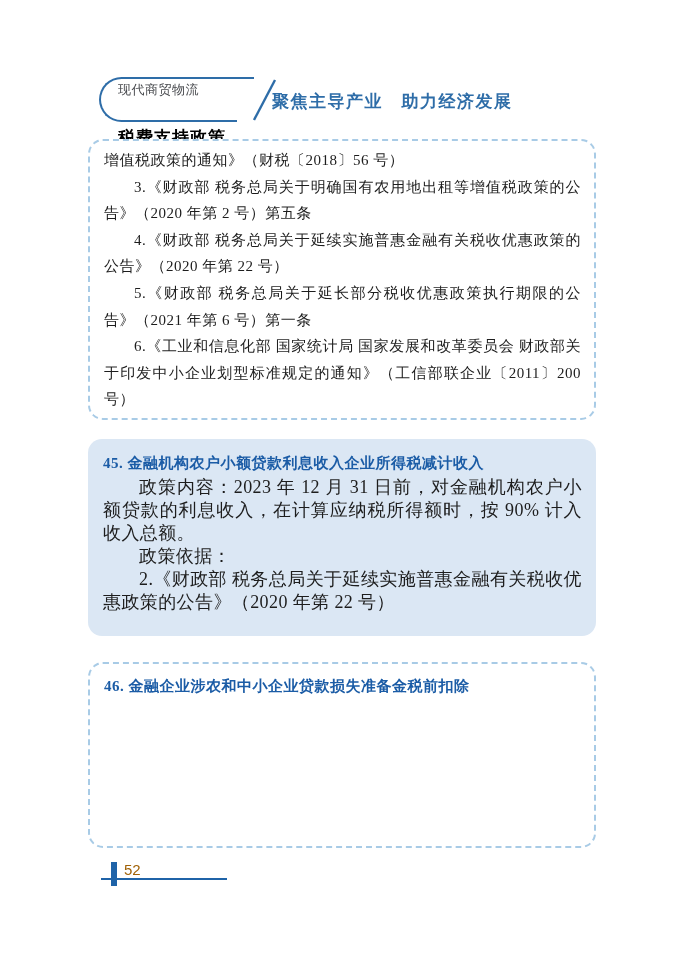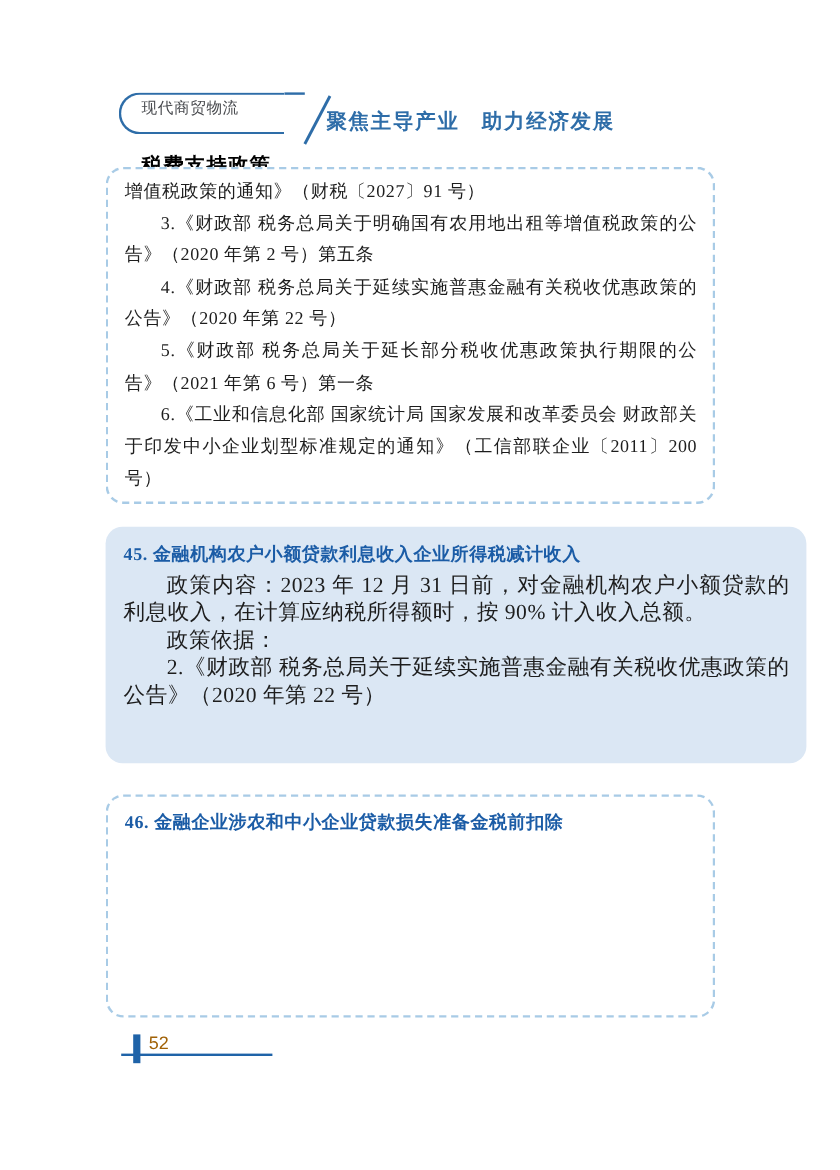--- a/index.html
+++ b/index.html
@@ -3,21 +3,21 @@
 <meta charset="utf-8">
 <style>
   html,body{margin:0;padding:0;}
   body{
     width:700px;height:975px;background:#ffffff;position:relative;
     font-family:"Liberation Serif","DejaVu Serif",serif;color:#1d1d1d;
     overflow:hidden;
   }
   
   .hdr-badge{
-    position:absolute;left:99px;top:77px;width:138px;height:35px;
+    position:absolute;left:99px;top:77px;width:138px;height:45px;
     box-sizing:border-box;
     border:2px solid #2e6da8;border-right:none;
     border-radius:26px 0 0 26px;
     padding:2px 0 0 17px;
     font-family:"Liberation Sans","DejaVu Sans",sans-serif;
   }
   .hdr-badge-topext{
     position:absolute;left:237px;top:77px;width:17px;height:2px;background:#2e6da8;
   }
   .hdr-series{font-size:13px;line-height:17px;color:#4a4c50;letter-spacing:0.5px;}
@@ -31,21 +31,21 @@
   
   .dashed-box{
     position:absolute;left:88px;width:508px;box-sizing:border-box;
     border:2px dashed #a8cbe6;border-radius:15px;background:#ffffff;
   }
   .box-cont{top:139px;height:281px;padding:6px 13px 0 14px;}
   .box-cont p{margin:0;font-size:15px;line-height:26.6px;letter-spacing:0.5px;
     text-align:justify;text-indent:2em;}
   .box-cont p.noindent{text-indent:0;}
   .box-45{
-    position:absolute;left:88px;top:439px;width:584px;height:197px;box-sizing:border-box;
+    position:absolute;left:88px;top:439px;width:508px;height:197px;box-sizing:border-box;
     background:#dbe7f4;border-radius:14px;padding:11px 14px 0 15px;
   }
   .policy-title{
     margin:0;font-size:15px;font-weight:bold;color:#1b5ca6;
     line-height:26px;letter-spacing:0.5px;
   }
   .box-45 p.body{margin:0;font-size:18px;line-height:23px;letter-spacing:0.4px;
     text-align:justify;text-indent:2em;}
   .box-46{top:662px;height:186px;padding:9px 13px 0 14px;}
   .box-46 p.body{margin:0;font-size:14px;line-height:21.8px;letter-spacing:0.3px;
@@ -70,21 +70,21 @@
   </div>
   <div class="hdr-badge-topext"></div>
   <div class="hdr-slash">
     <svg width="28" height="42" viewBox="0 0 28 42">
       <line x1="25" y1="1" x2="4" y2="41" stroke="#2e6da8" stroke-width="2.4"></line>
     </svg>
   </div>
   <div class="hdr-slogan">聚焦主导产业　助力经济发展</div>
 
   <div class="dashed-box box-cont">
-    <p class="noindent">增值税政策的通知》（财税〔2027〕91 号）</p>
+    <p class="noindent">增值税政策的通知》（财税〔2018〕56 号）</p>
     <p>3.《财政部 税务总局关于明确国有农用地出租等增值税政策的公告》（2020 年第 2 号）第五条</p>
     <p>4.《财政部 税务总局关于延续实施普惠金融有关税收优惠政策的公告》（2020 年第 22 号）</p>
     <p>5.《财政部 税务总局关于延长部分税收优惠政策执行期限的公告》（2021 年第 6 号）第一条</p>
     <p>6.《工业和信息化部 国家统计局 国家发展和改革委员会 财政部关于印发中小企业划型标准规定的通知》（工信部联企业〔2011〕200 号）</p>
   </div>
 
   <div class="box-45">
     <p class="policy-title">45. 金融机构农户小额贷款利息收入企业所得税减计收入</p>
     <p class="body">政策内容：2023 年 12 月 31 日前，对金融机构农户小额贷款的利息收入，在计算应纳税所得额时，按 90% 计入收入总额。</p>
     <p class="body">政策依据：</p>

